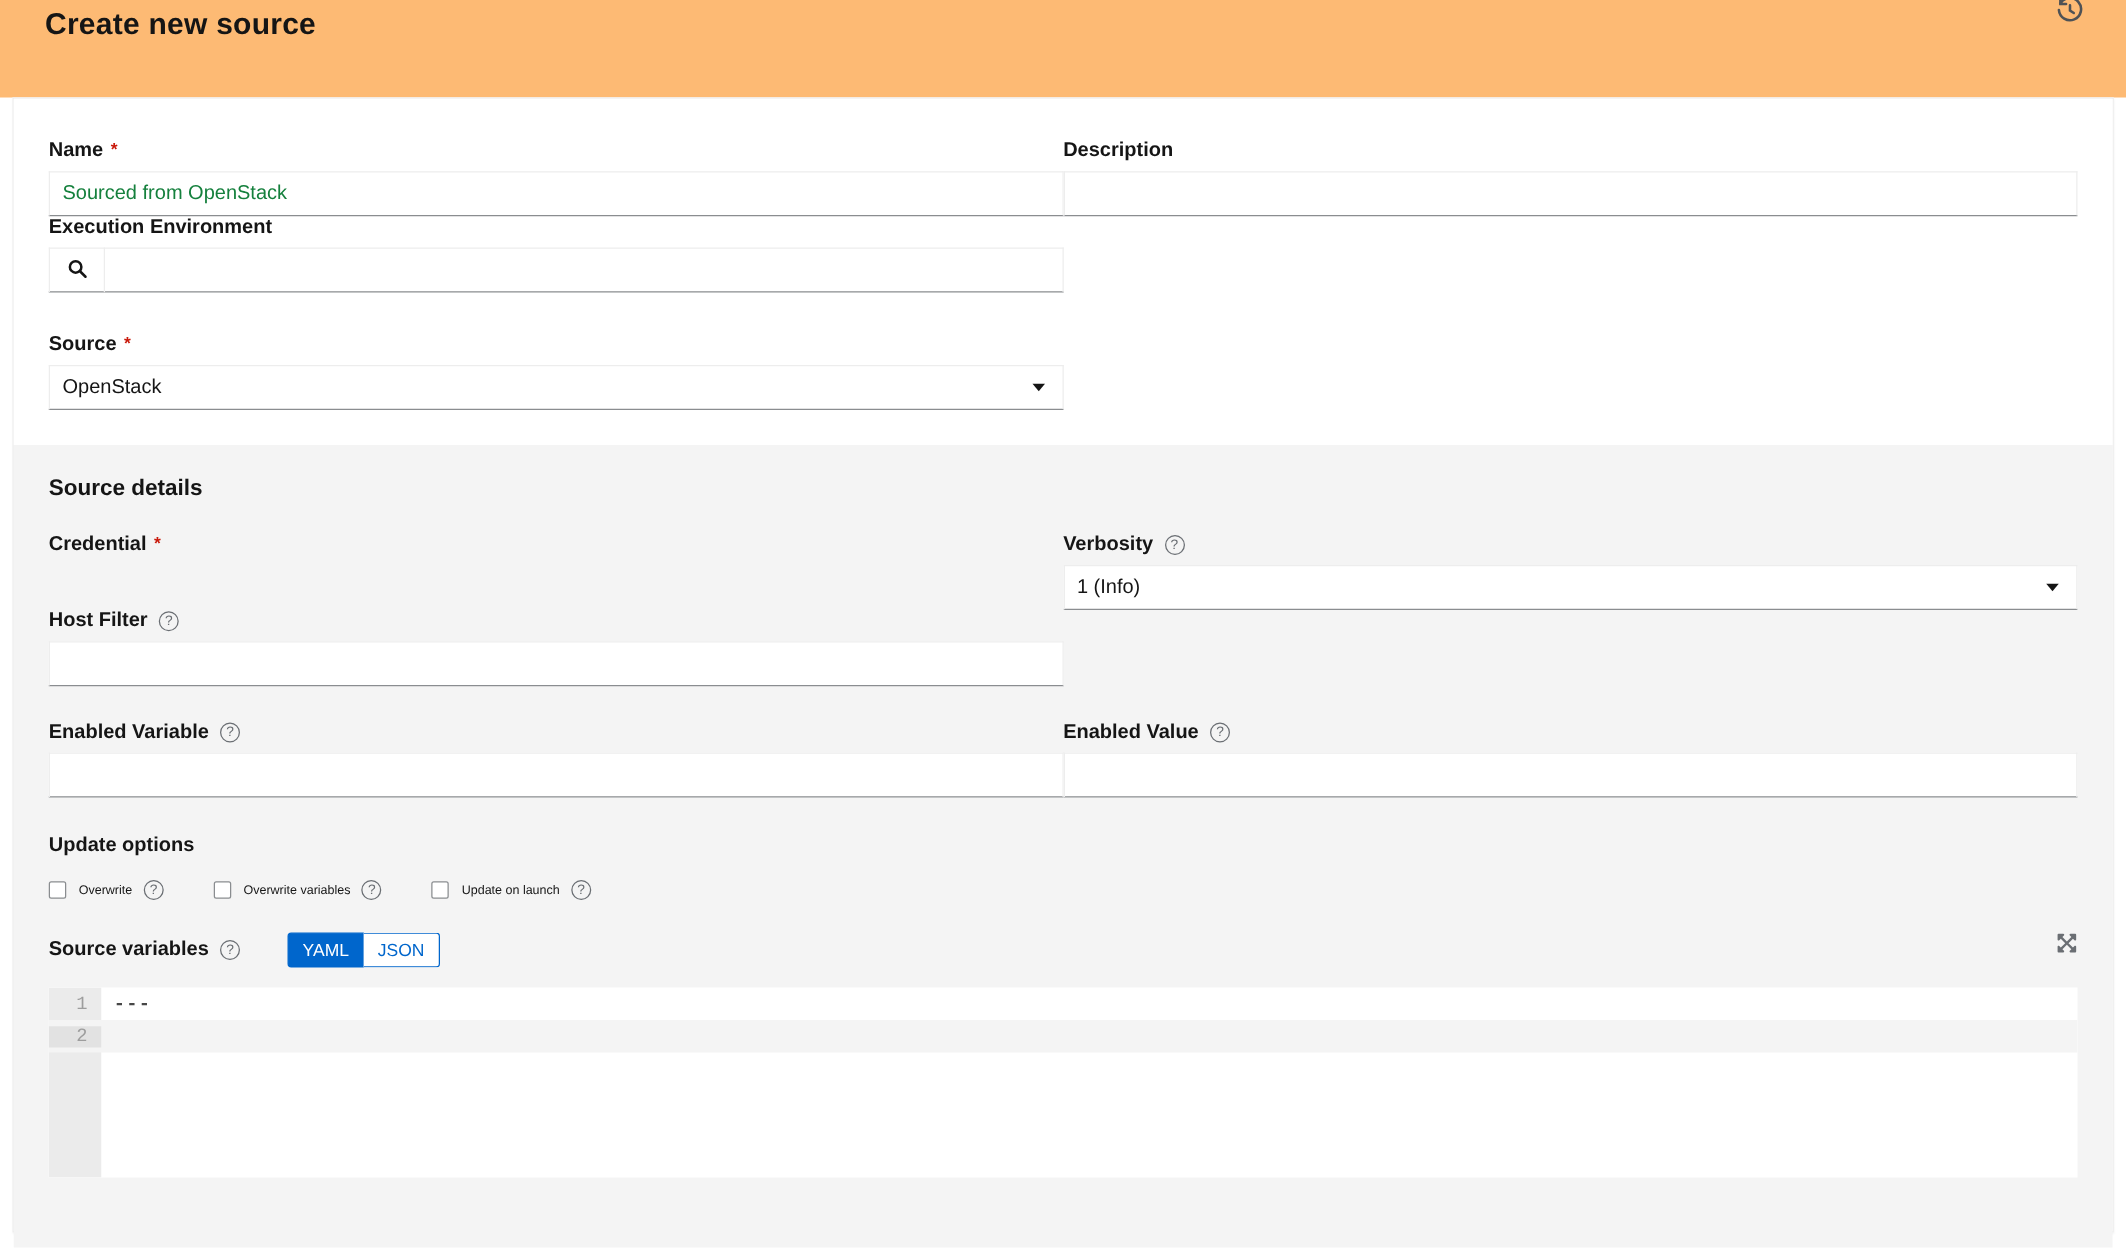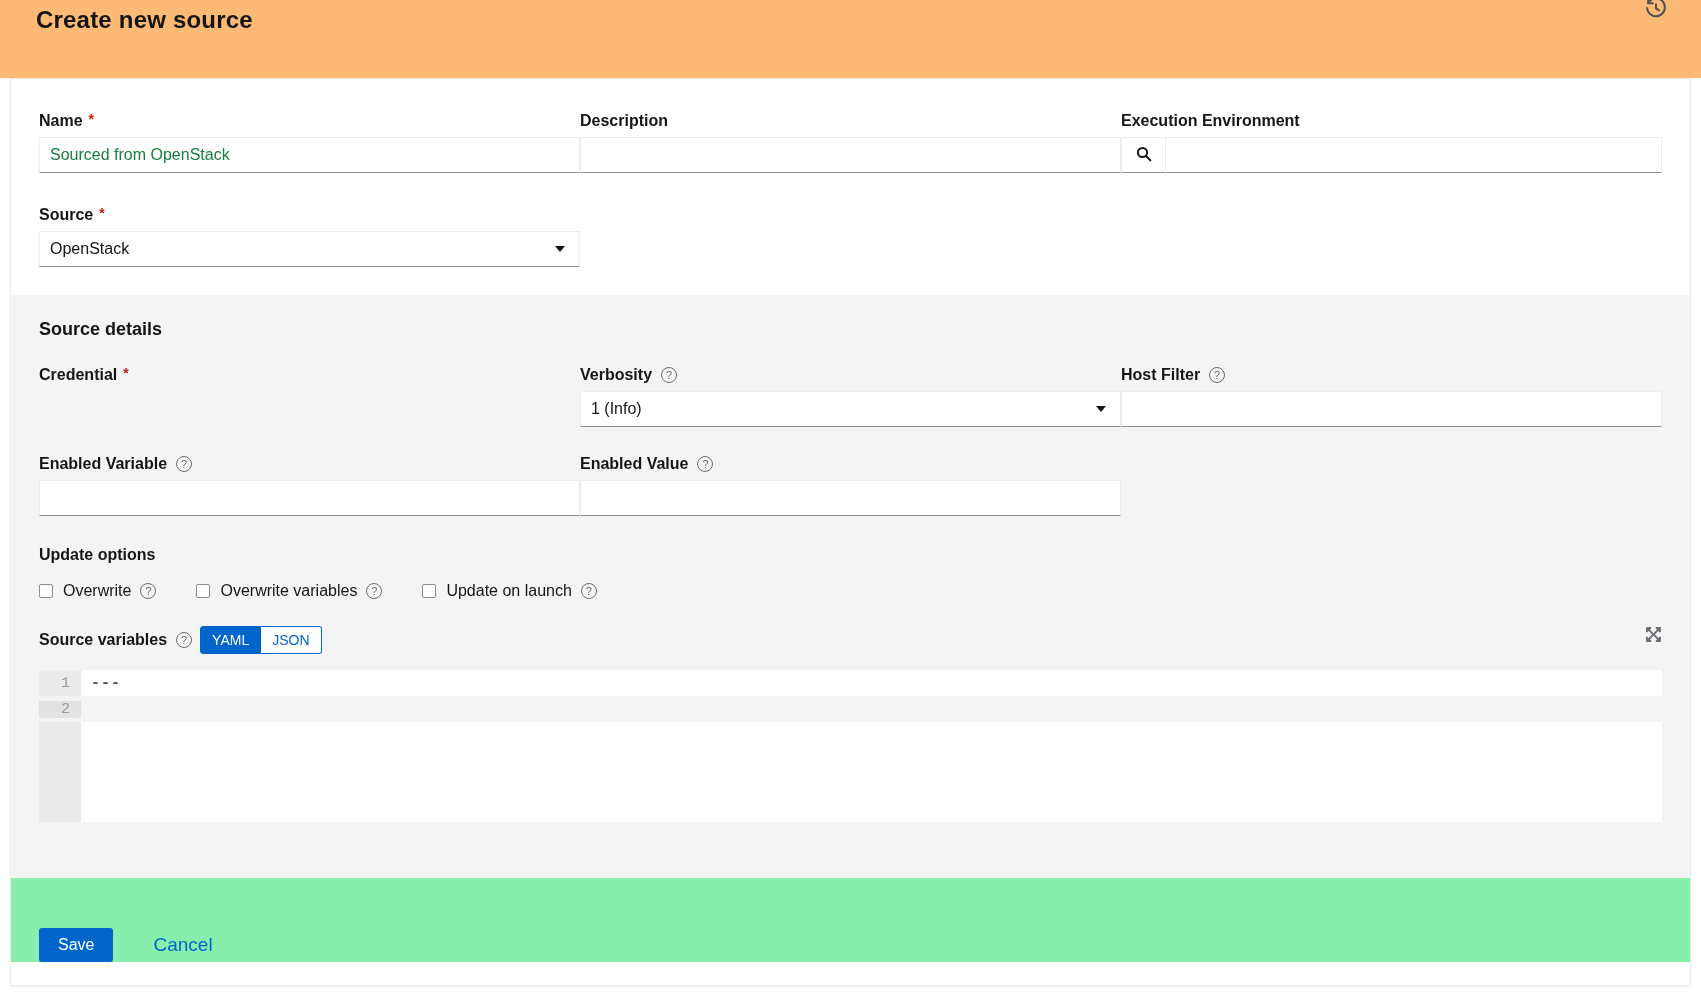--- a/index.html
+++ b/index.html
@@ -12,21 +12,21 @@
   .history-btn { position:absolute; top:-5px; right:32px; width:26px; height:26px;
     background:none; border:none; cursor:pointer; color:#4f5255; }
 
   
   .card { position:absolute; left:10px; right:10px; top:78px; bottom:12px;
     background:#fff; border:1px solid #ececec; box-shadow:0 1px 2px rgba(3,3,3,.06); }
 
   .section-top { padding:33px 28px 28px 28px; background:#fff; }
   .section-details { padding:24px 28px 56px 28px; background:#f4f4f4; }
 
-  .form-grid { display:grid; grid-template-columns:1fr 1fr 1fr; }
+  .form-grid { display:grid; grid-template-columns:1fr 1fr; }
 
   .field-label { display:flex; align-items:center; font-size:16px; font-weight:600;
     margin-bottom:7px; color:#151515; }
   .req { color:#c9190b; font-size:14px; margin-left:6px; position:relative; top:-2px; }
 
   .pf-input { display:block; width:100%; height:36px; background:#fff;
     border:1px solid #ededed; border-bottom:1px solid #8a8d90;
     font-size:16px; color:#15803d; padding:0 10px;
     font-family:"Liberation Sans", sans-serif; }
 
@@ -49,25 +49,25 @@
     line-height:1; flex:0 0 auto; }
   .row-gap-2 { margin-bottom:28px; }
 
   .details-heading { font-size:18px; font-weight:700; margin-bottom:26px; }
   .update-heading { font-size:16px; font-weight:700; margin:30px 0 18px 0; }
 
   .checkbox-row { display:flex; align-items:center; margin-bottom:26px; }
   .cb-item { display:flex; align-items:center; margin-right:40px; }
   .pf-checkbox { width:14px; height:14px; background:#fff; border:1px solid #8a8d90;
     border-radius:2px; margin-right:10px; cursor:pointer; flex:0 0 auto; }
-  .cb-label { font-size:16px; font-weight:400; }
+  .cb-label { font-size:10px; font-weight:400; }
 
   .srcvars-row { display:flex; margin-bottom:16px; }
   .srcvars-label { display:flex; align-items:center; font-size:16px; font-weight:600; }
-  .fmt-toggle { display:flex; margin-left:8px; }
+  .fmt-toggle { display:flex; margin-left:38px; }
   .fmt-btn { font-size:14px; font-weight:500; padding:4px 11px; cursor:pointer;
     font-family:"Liberation Sans", sans-serif; line-height:18px; }
   .fmt-btn.sel { background:#0066cc; color:#fff; border:1px solid #0066cc;
     border-radius:3px 0 0 3px; }
   .fmt-btn.unsel { background:#fff; color:#0066cc; border:1px solid #0066cc;
     border-left:none; border-radius:0 3px 3px 0; }
   .expand-btn { margin-left:auto; background:none; border:none; cursor:pointer;
     color:#6a6e73; width:18px; height:18px; padding:0; }
 
   

